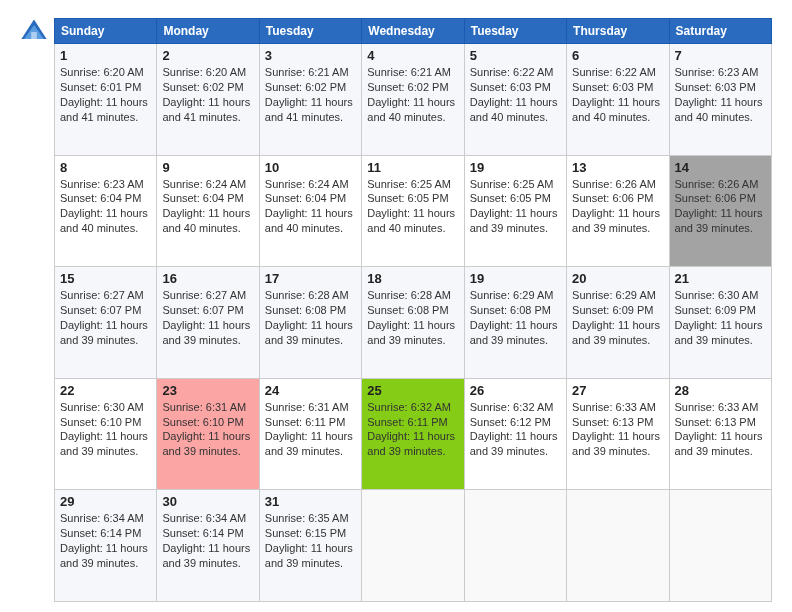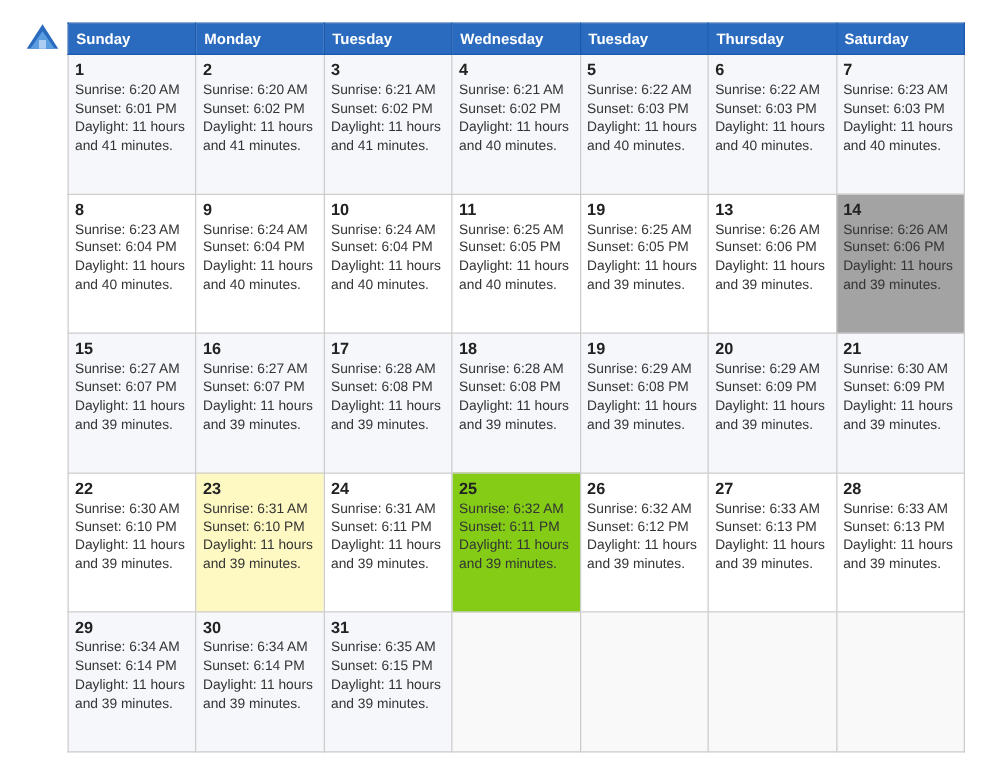--- a/index.html
+++ b/index.html
@@ -316,21 +316,21 @@
         </tr>
         <tr>
           <td style="background: rgb(255, 255, 255);">
           <span class="day-number">22</span>
           <div class="day-info">
             Sunrise: 6:30 AM<br>
             Sunset: 6:10 PM<br>
             Daylight: 11 hours and 39 minutes.
           </div>
         </td>
-          <td style="background: #fef9c3;">
+          <td style="background: #fca5a5;">
           <span class="day-number">23</span>
           <div class="day-info">
             Sunrise: 6:31 AM<br>
             Sunset: 6:10 PM<br>
             Daylight: 11 hours and 39 minutes.
           </div>
         </td>
           <td style="background: rgb(255, 255, 255);">
           <span class="day-number">24</span>
           <div class="day-info">

